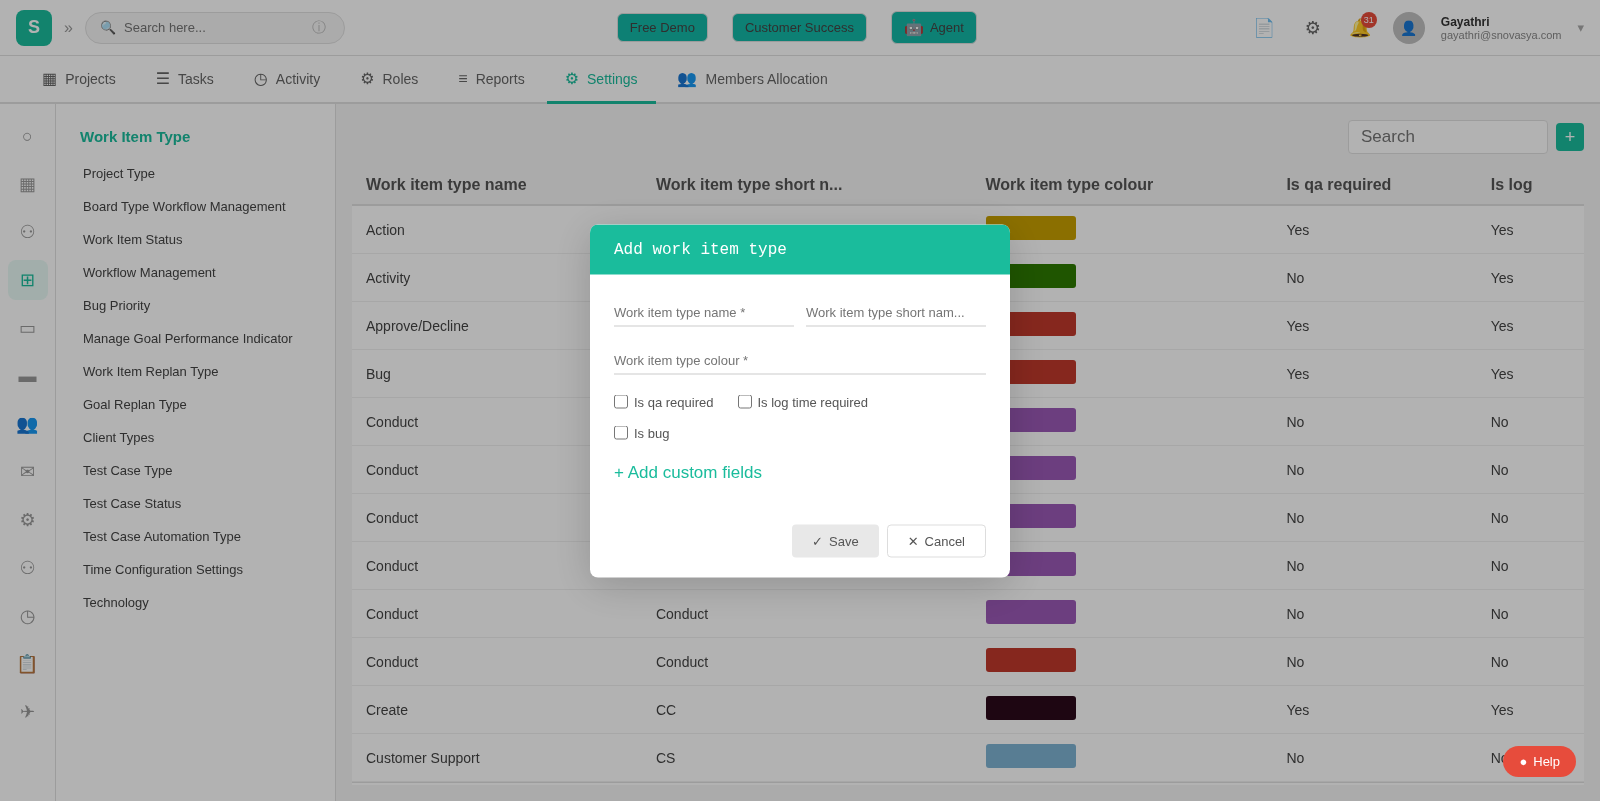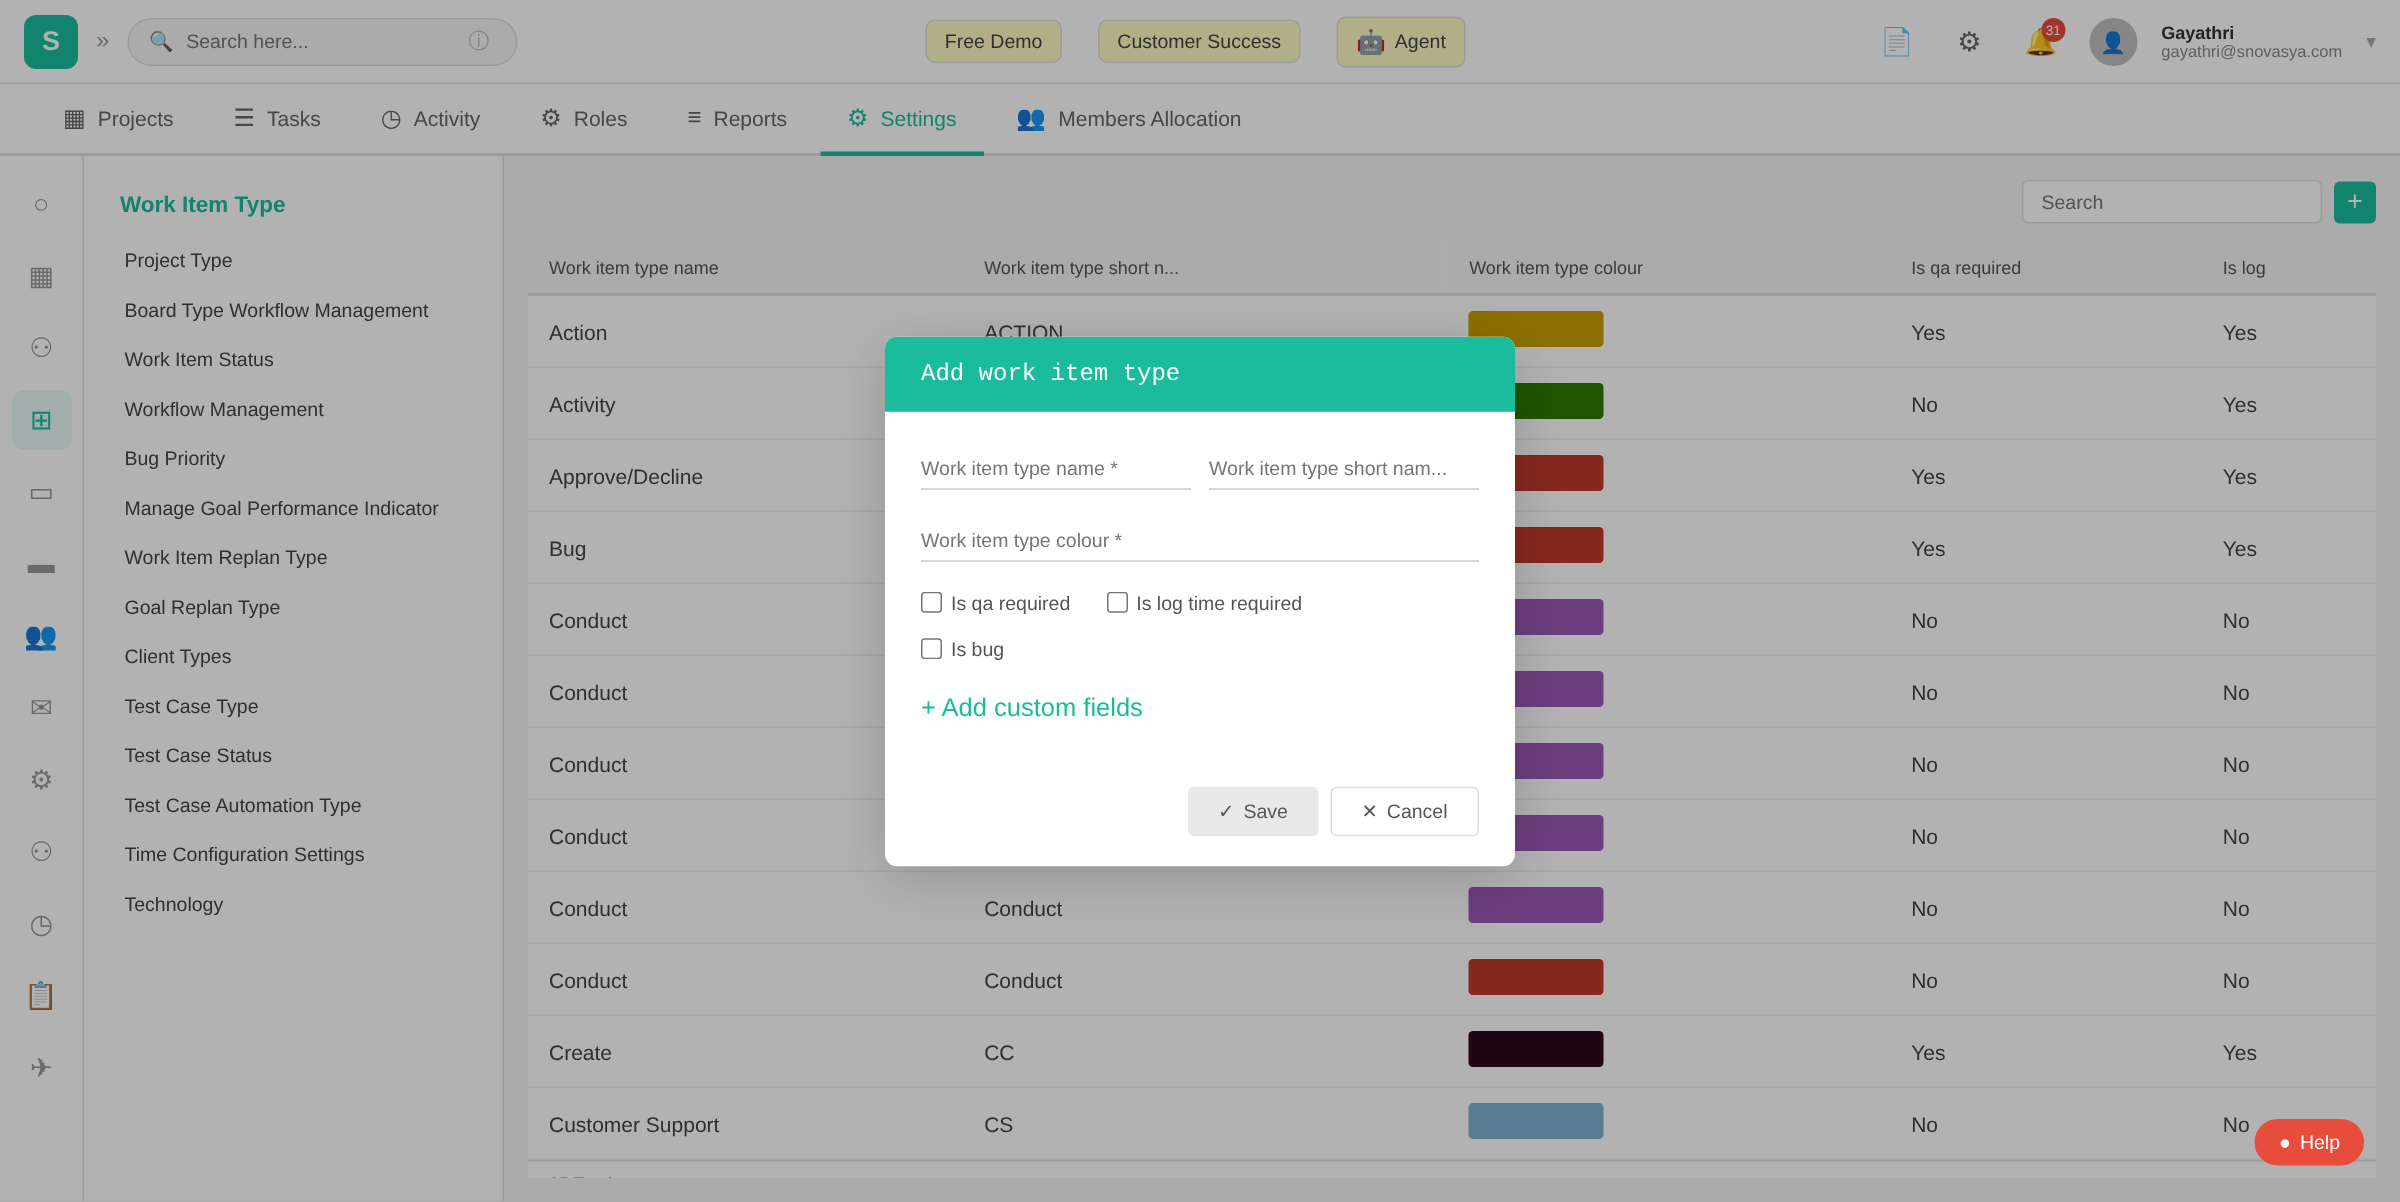--- a/index.html
+++ b/index.html
@@ -5,21 +5,21 @@
     * { box-sizing: border-box; margin: 0; padding: 0; }
     body { font-family: 'Segoe UI', Arial, sans-serif; font-size: 13px; background: #f5f5f5; color: #333; overflow: hidden; }
 
     
     .topbar { display: flex; align-items: center; height: 56px; background: #fff; border-bottom: 1px solid #e0e0e0; padding: 0 16px; gap: 12px; }
     .topbar-logo { width: 36px; height: 36px; background: #1abc9c; border-radius: 8px; display: flex; align-items: center; justify-content: center; color: white; font-weight: bold; font-size: 18px; flex-shrink: 0; }
     .topbar-expand { color: #999; font-size: 16px; cursor: pointer; }
     .topbar-search { display: flex; align-items: center; background: #f5f5f5; border: 1px solid #e0e0e0; border-radius: 20px; padding: 6px 14px; gap: 8px; flex: 0 0 260px; }
     .topbar-search input { border: none; background: transparent; outline: none; font-size: 13px; color: #555; width: 180px; }
     .topbar-center { flex: 1; display: flex; justify-content: center; gap: 24px; align-items: center; }
-    .topbar-badge-btn { display: flex; align-items: center; gap: 6px; padding: 6px 12px; border: 1px solid #e0e0e0; border-radius: 6px; background: #fef9c3; font-size: 13px; cursor: pointer; color: #444; }
+    .topbar-badge-btn { display: flex; align-items: center; gap: 6px; padding: 6px 12px; border: 1px solid #e0e0e0; border-radius: 6px; background: #14b8a6; font-size: 13px; cursor: pointer; color: #444; }
     .topbar-right { display: flex; align-items: center; gap: 16px; }
     .topbar-icon { width: 32px; height: 32px; display: flex; align-items: center; justify-content: center; color: #666; cursor: pointer; font-size: 18px; position: relative; }
     .notif-badge { position: absolute; top: 0; right: 0; background: #e74c3c; color: white; border-radius: 50%; width: 16px; height: 16px; font-size: 9px; display: flex; align-items: center; justify-content: center; }
     .avatar { width: 32px; height: 32px; border-radius: 50%; background: #c0c0c0; overflow: hidden; display: flex; align-items: center; justify-content: center; }
     .user-info { display: flex; flex-direction: column; font-size: 12px; }
     .user-name { font-weight: 600; color: #333; }
     .user-email { color: #888; font-size: 11px; }
 
     
     .navtabs { display: flex; align-items: center; height: 48px; background: #fff; border-bottom: 2px solid #e0e0e0; padding: 0 24px; gap: 4px; }
@@ -36,27 +36,27 @@
     .sidebar-left-icon.active { background: #e8faf5; color: #1abc9c; }
 
     
     .sidebar-main { width: 280px; background: #fff; border-right: 1px solid #e0e0e0; overflow-y: auto; padding: 20px 0; }
     .sidebar-section-title { color: #1abc9c; font-size: 15px; font-weight: 600; padding: 4px 24px 12px; }
     .sidebar-item { padding: 9px 24px; cursor: pointer; color: #444; font-size: 13px; border-left: 3px solid transparent; }
 
     
     .content { flex: 1; overflow: hidden; display: flex; flex-direction: column; padding: 16px; position: relative; }
     .content-header { display: flex; justify-content: flex-end; align-items: center; margin-bottom: 12px; gap: 8px; }
-    .search-box { border: 1px solid #e0e0e0; border-radius: 4px; padding: 6px 12px; font-size: 13px; outline: none; width: 200px; }
+    .search-box { border: 1px solid #e0e0e0; border-radius: 4px; padding: 6px 12px; font-size: 17px; outline: none; width: 200px; }
     .add-btn { background: #1abc9c; color: white; border: none; border-radius: 4px; width: 28px; height: 28px; font-size: 18px; cursor: pointer; display: flex; align-items: center; justify-content: center; }
 
     
     .table-wrapper { overflow: auto; flex: 1; }
     table { width: 100%; border-collapse: collapse; background: #fff; }
-    thead th { background: #f5f5f5; padding: 10px 14px; text-align: left; font-weight: 400; color: #555; font-size: 12px; border-bottom: 2px solid #e0e0e0; white-space: nowrap; }
+    thead th { background: #f5f5f5; padding: 10px 14px; text-align: left; font-weight: 700; color: #555; font-size: 16px; border-bottom: 2px solid #e0e0e0; white-space: nowrap; }
     tbody td { padding: 10px 14px; border-bottom: 1px solid #f0f0f0; color: #444; font-size: 14px; }
     .color-swatch { height: 24px; width: 90px; border-radius: 3px; display: inline-block; }
     .total-row { padding: 8px 14px; font-size: 12px; color: #888; background: #fff; border-top: 1px solid #e0e0e0; }
 
     
     .overlay { position: fixed; top: 0; left: 0; right: 0; bottom: 0; background: rgba(0,0,0,0.3); z-index: 100; }
 
     
     .modal { position: fixed; top: 50%; left: 50%; transform: translate(-50%, -50%); background: #fff; border-radius: 8px; width: 420px; z-index: 200; box-shadow: 0 8px 40px rgba(0,0,0,0.18); overflow: hidden; }
     .modal-header { background: #1abc9c; color: white; padding: 16px 24px; font-size: 16px; font-weight: 500; font-family: Liberation Mono, monospace; }

